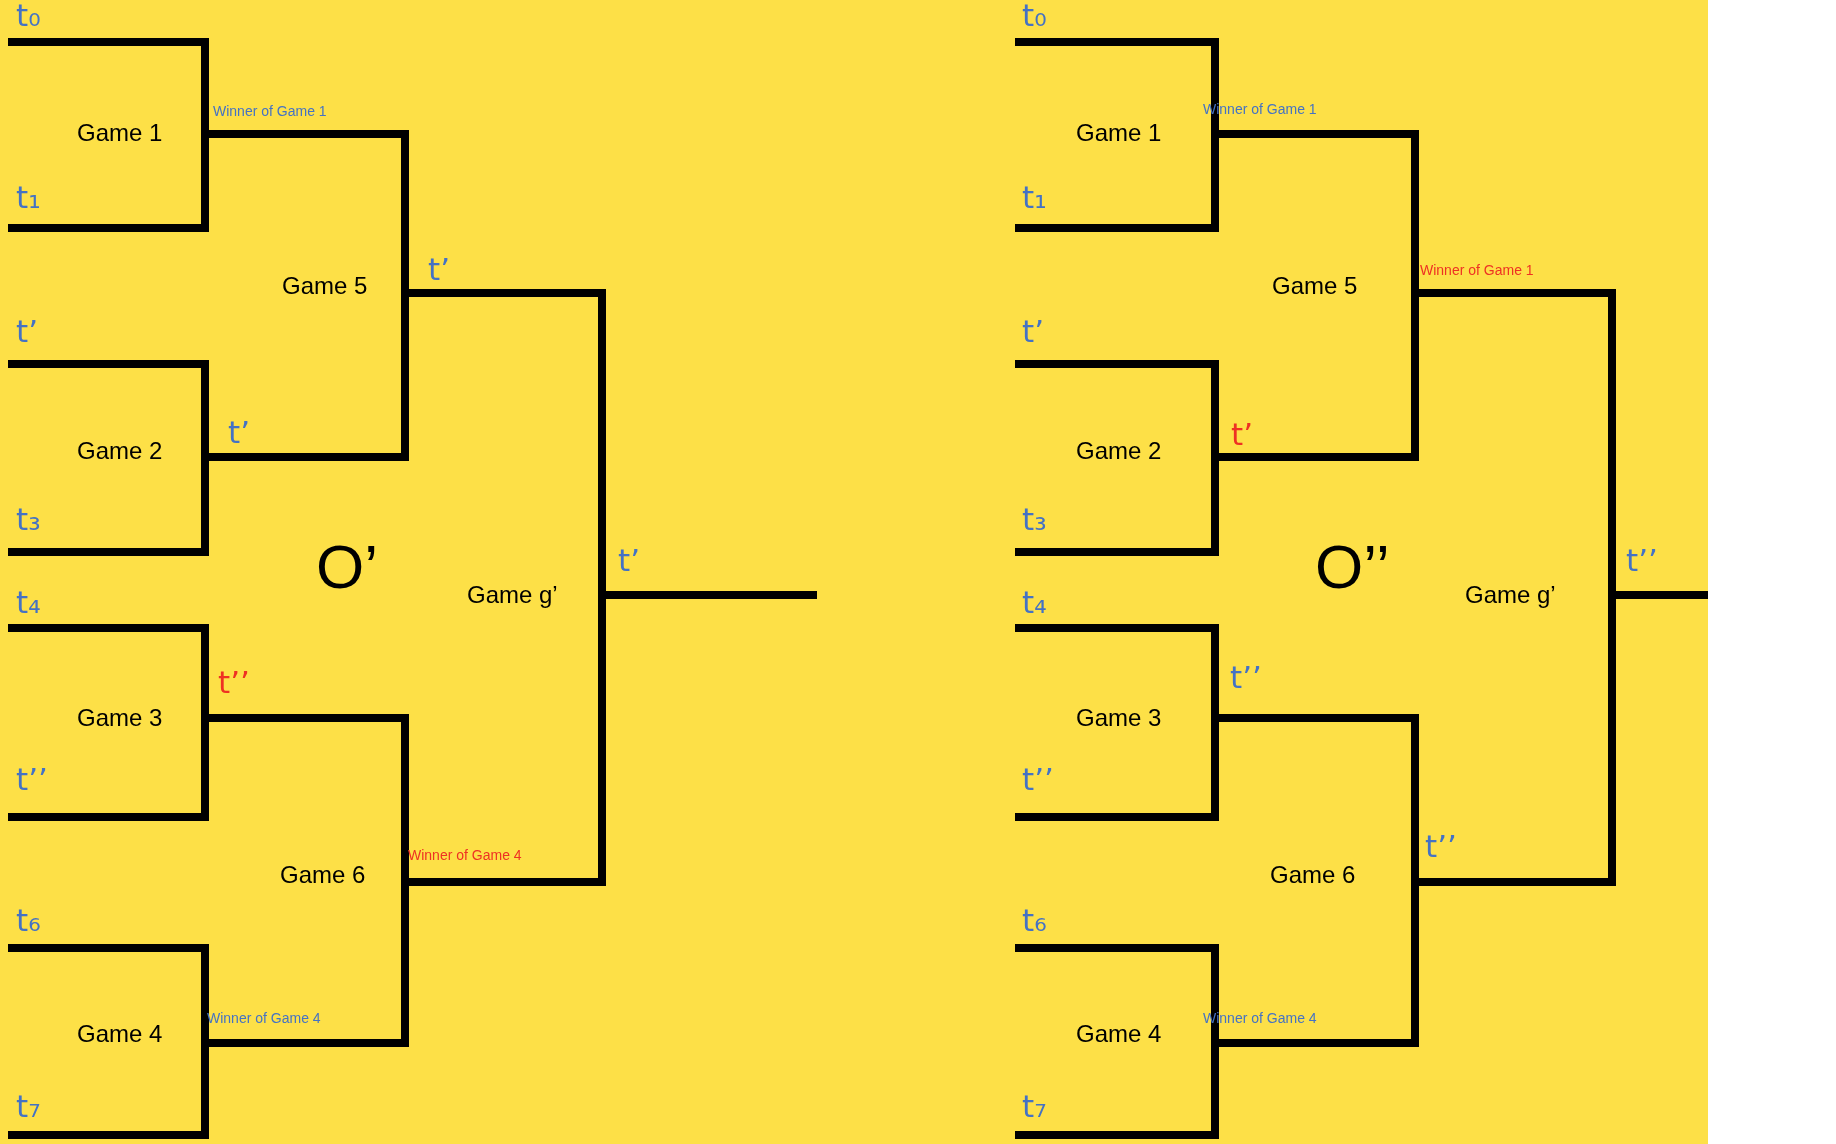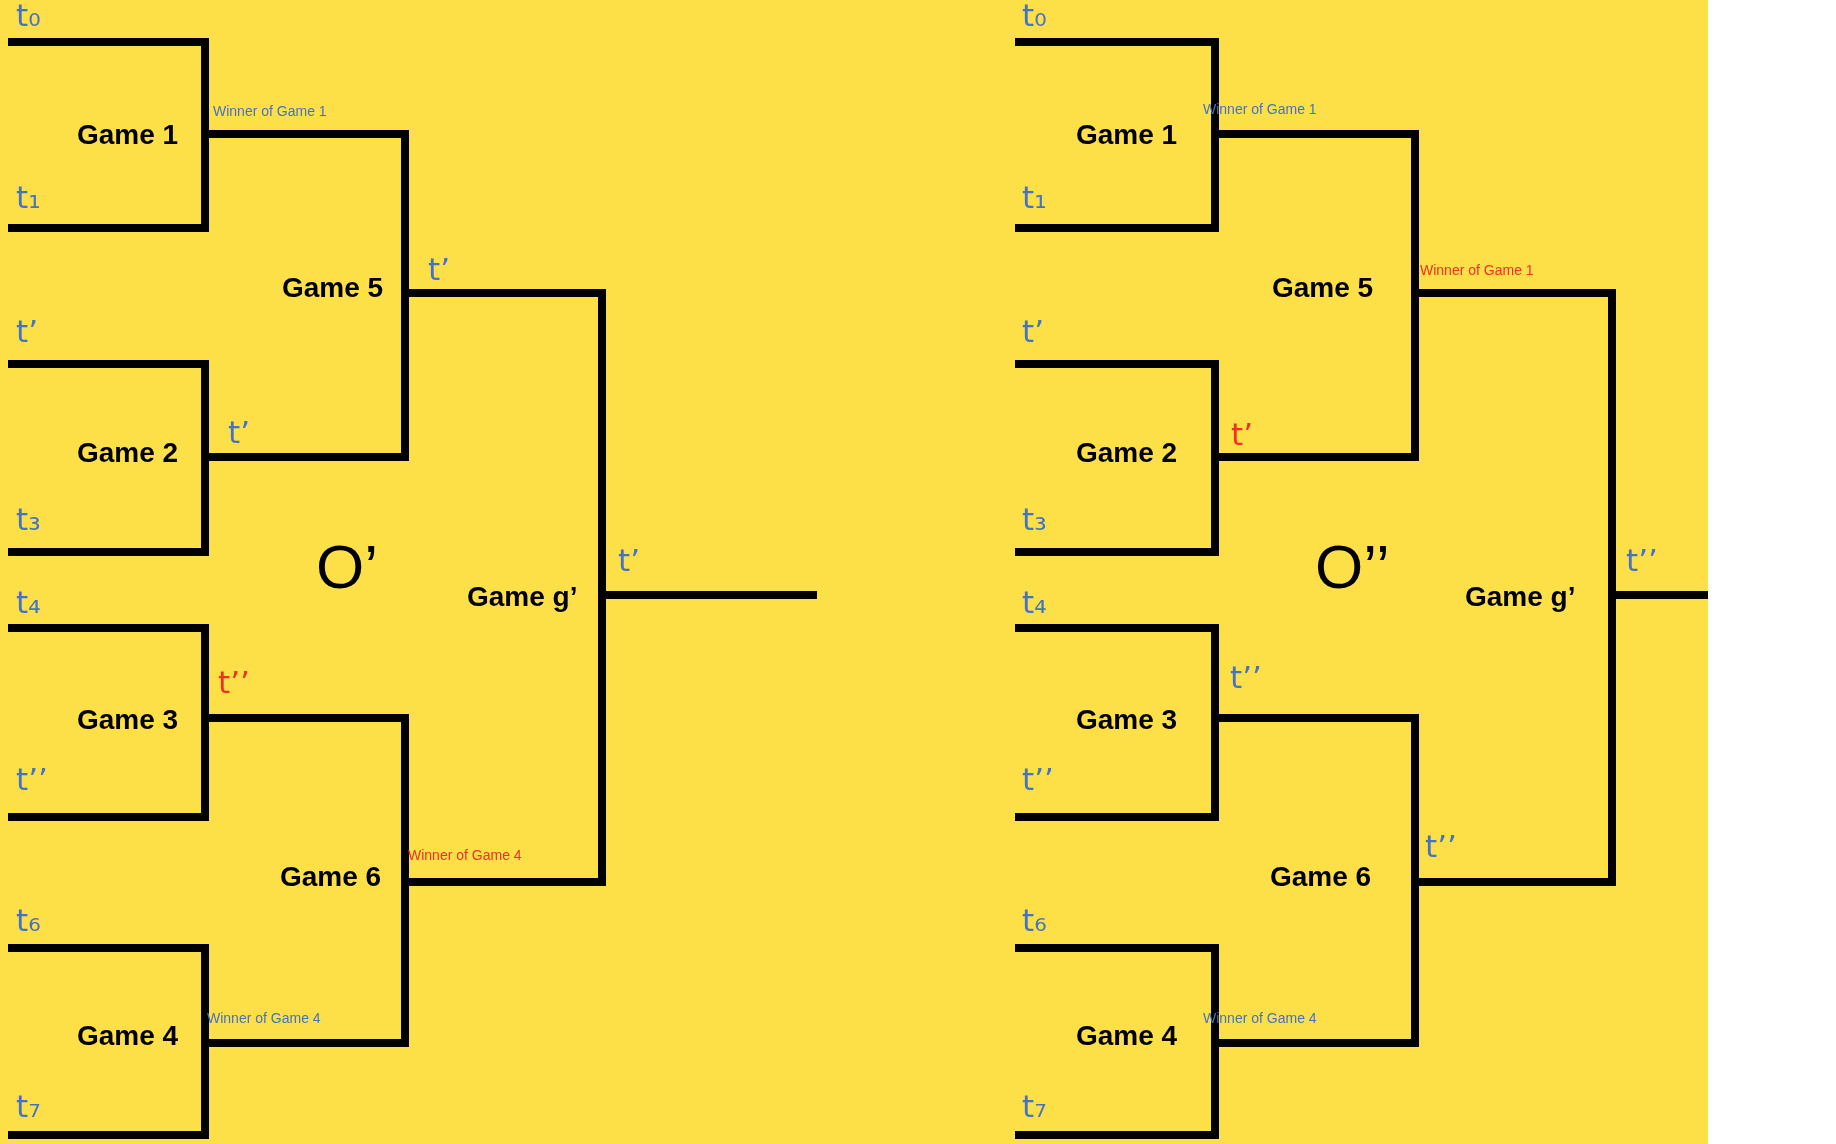--- a/index.html
+++ b/index.html
@@ -18,21 +18,21 @@
     line-height: 1.15;
     white-space: nowrap;
     color: #000000;
   }
   .team {
     font-family: "DejaVu Sans", "Liberation Sans", sans-serif;
     font-size: 31px;
     line-height: 1.0;
   }
   .winner { font-size: 14px; line-height: 1.0; }
-  .gname  { font-size: 28px; font-weight: bold; line-height: 1.0; }
+  .gname  { font-size: 24px; font-weight: normal; line-height: 1.0; }
   .big    { font-size: 62px; line-height: 1.0; }
 </style>
 </head>
 <body>
 
 <div id="canvas">
 
   <svg id="bracket-svg" width="1836" height="1144" viewBox="0 0 1836 1144">
     <g>
       <line x1="8" y1="42" x2="209" y2="42"></line>

